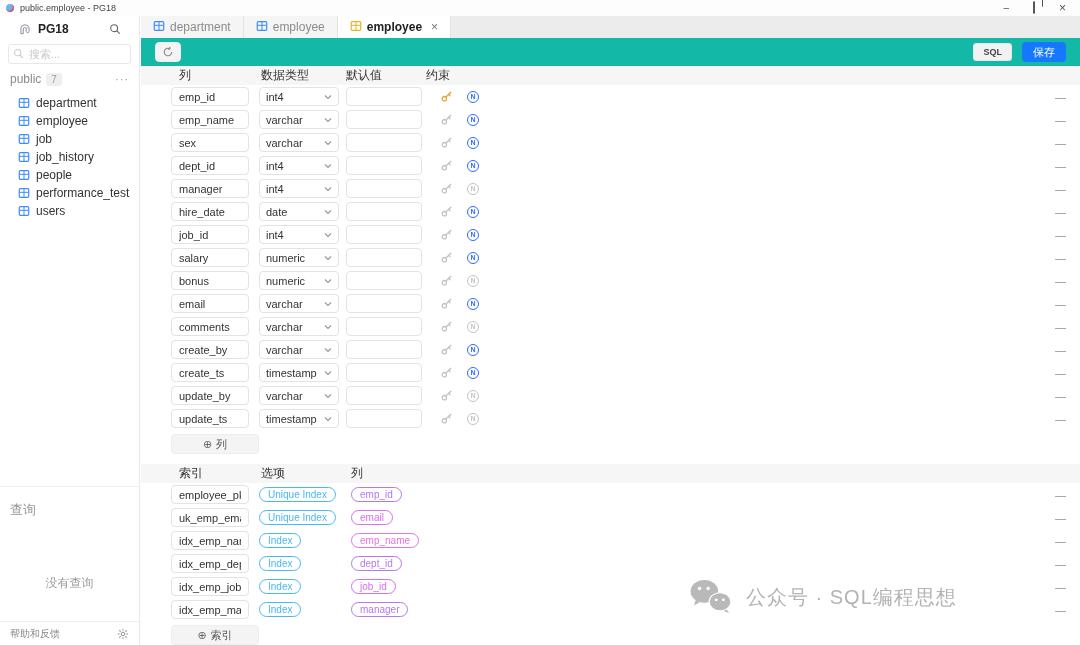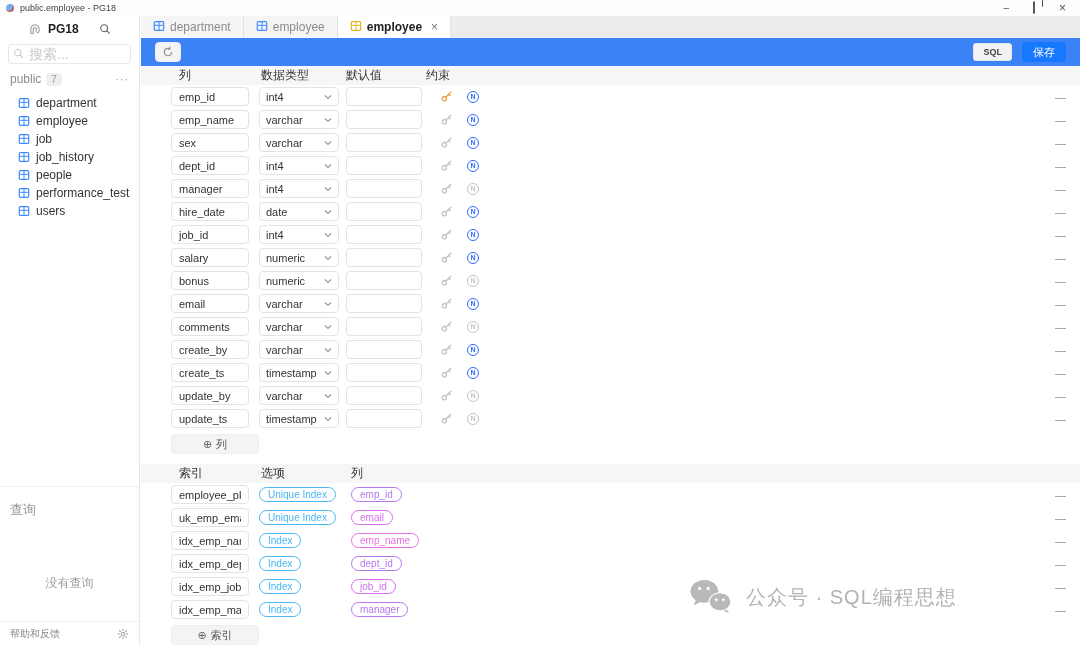--- a/index.html
+++ b/index.html
@@ -14,25 +14,25 @@
     background:radial-gradient(circle at 35% 35%, #6db3f2 45%, #e05353 60%, #2b6cb0); margin-right:6px; }
   .win-controls { margin-left:auto; display:flex; align-items:center; gap:24px; padding-right:8px; }
   .win-btn { color:#555; font-size:10px; line-height:10px; cursor:default; }
   .restore-box { width:7px; height:7px; border:1px solid #555; border-radius:1px; position:relative; }
   .restore-box:before { content:""; position:absolute; left:1px; top:-3px; width:7px; height:7px;
     border:1px solid #555; border-left:none; border-bottom:none; border-radius:1px; }
 
   
   .sidebar { position:absolute; top:16px; left:0; bottom:0; width:140px; background:#fff;
     border-right:1px solid #e8e8e8; font-size:12px; color:#333; }
-  .conn-row { display:flex; align-items:center; height:26px; padding:0 28px; gap:6px; }
+  .conn-row { display:flex; align-items:center; height:26px; padding:0 18px; gap:6px; }
   .conn-name { font-weight:bold; font-size:12px; color:#222; flex:1; }
   .side-search { position:relative; margin:2px 8px 6px 8px; }
   .side-search input { width:100%; height:20px; border:1px solid #e8e8e8; border-radius:3px;
-    padding:0 6px 0 20px; font-size:14px; color:#333; outline:none; background:#fff; }
+    padding:0 6px 0 20px; font-size:11px; color:#333; outline:none; background:#fff; }
   .side-search input::placeholder { color:#c9c9c9; }
   .side-search .mag { position:absolute; left:5px; top:4px; }
   .schema-row { display:flex; align-items:center; height:18px; padding:0 10px; color:#8a8a8a; gap:5px; }
   .badge { background:#efefef; color:#9a9a9a; font-size:10px; border-radius:3px; padding:0 5px; line-height:13px; }
   .dots { margin-left:auto; color:#999; letter-spacing:1px; font-size:11px; }
   .tree { margin-top:6px; }
   .tree-item { display:flex; align-items:center; height:18px; padding-left:18px; gap:6px; cursor:default; }
   .tree-item span.lbl { font-size:12px; color:#333; }
   .query-panel { position:absolute; top:470px; left:0; right:0; bottom:24px; border-top:1px solid #f0f0f0; }
   .query-label { padding:14px 0 0 10px; color:#999; font-size:13px; }
@@ -45,21 +45,21 @@
   .content { position:absolute; top:16px; left:141px; right:0; bottom:0; background:#fff; }
   .tabbar { height:22px; background:#ececec; display:flex; align-items:stretch; }
   .tab { display:flex; align-items:center; gap:5px; padding:0 12px; font-size:12px; color:#8b8b8b;
     background:#f5f5f5; border-right:1px solid #e3e3e3; cursor:default; }
   .tab .tbl-icon { color:#3f8cff; }
   .tab.active { background:#fff; color:#222; font-weight:bold; }
   .tab.active .tbl-icon { color:#e9b426; }
   .tab-close { display:none; color:#777; font-size:12px; margin-left:4px; font-weight:normal; }
   .tab.active .tab-close { display:inline; }
 
-  .toolbar { height:28px; display:flex; align-items:center; padding:0 14px; background:#3b82f6; }
+  .toolbar { height:28px; display:flex; align-items:center; padding:0 14px; background:#14b8a6; }
   .refresh-btn { width:26px; height:20px; background:#f4f4f4; border:1px solid #ededed; border-radius:4px;
     display:flex; align-items:center; justify-content:center; cursor:default; }
   .toolbar-right { margin-left:auto; display:flex; align-items:center; gap:10px; }
   .sql-btn { height:18px; padding:0 9px; background:#f2f2f2; border:1px solid #e6e6e6; border-radius:3px;
     font-size:9px; font-weight:bold; color:#444; display:flex; align-items:center; cursor:default; }
   .save-btn { height:20px; padding:0 11px; border:none; border-radius:4px; color:#fff; font-size:11px;
     display:flex; align-items:center; cursor:default; }
 
   .grid { position:relative; height:579px; overflow:hidden; }
   .ghead { height:19px; background:#f6f6f6; display:flex; align-items:center; padding-left:30px;

